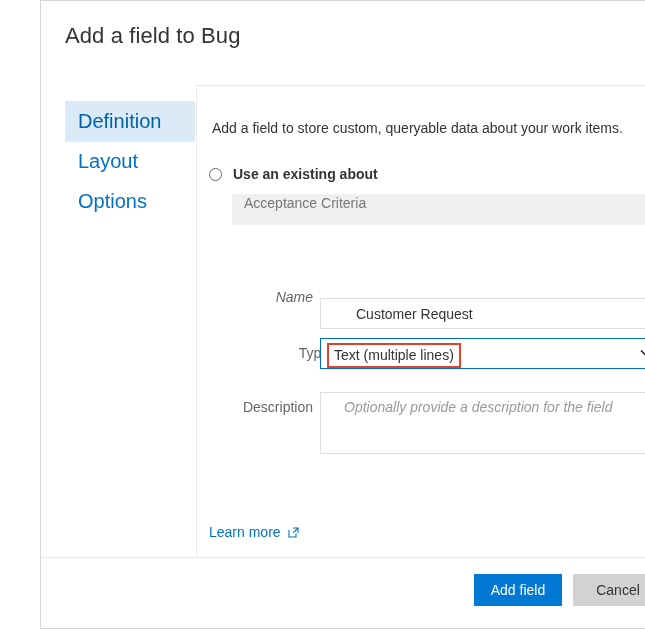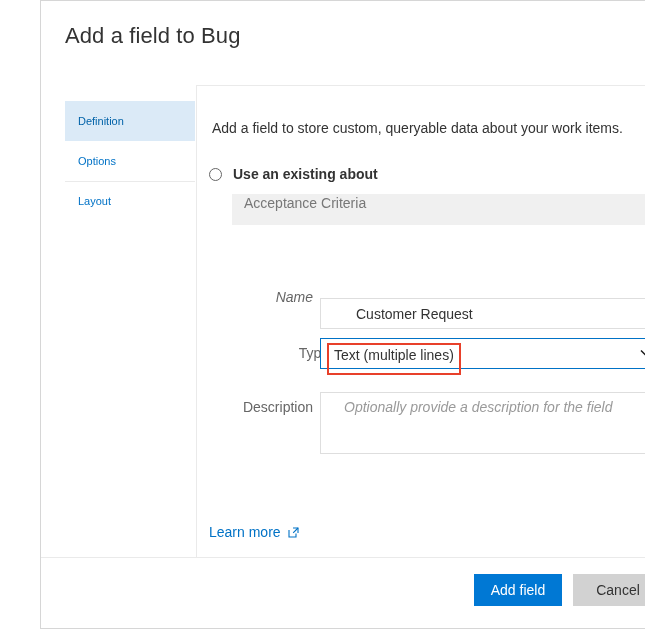--- a/index.html
+++ b/index.html
@@ -64,21 +64,21 @@
     position: absolute;
     left: 24px;
     top: 16px;
     width: 130px;
   }
   .pivot-item {
     position: relative;
     height: 40px;
     line-height: 40px;
     padding-left: 13px;
-    font-size: 11px;
+    font-size: 20px;
     color: #0072c6;
     cursor: pointer;
     box-sizing: border-box;
     white-space: nowrap;
   }
   .pivot-item.selected {
     background: #dbeaf7;
     color: #0062a8;
   }
   .pivot-item.sep::before {
@@ -191,21 +191,21 @@
     height: 31px;
     border: 1px solid #0072c6;
     background: #ffffff;
     box-sizing: border-box;
     cursor: pointer;
   }
   .select-value {
     position: absolute;
     left: 6px;
     top: 4px;
-    height: 32px;
+    height: 25px;
     line-height: 21px;
     padding: 0 5px;
     font-size: 14px;
     color: #333333;
     border: 2px solid #e8402a;
     box-sizing: border-box;
     white-space: nowrap;
   }
   .chev {
     position: absolute;
@@ -302,25 +302,25 @@
       </span>
     </div>
   </div>
 
   <div class="dlg-body">
 
     <div class="pivot">
       <div class="pivot-item selected">
         <span>Definition</span>
       </div>
+      <div class="pivot-item sep">
+        <span>Layout</span>
+      </div>
       <div class="pivot-item">
         <span>Options</span>
-      </div>
-      <div class="pivot-item sep">
-        <span>Layout</span>
       </div>
     </div>
 
     <div class="content">
 
       <div class="intro">Add a field to store custom, queryable data about your work items.</div>
 
       <div class="radio-row" style="top:80px;">
         <span class="radio"></span>
         <span class="radio-label">Use an existing about</span>

